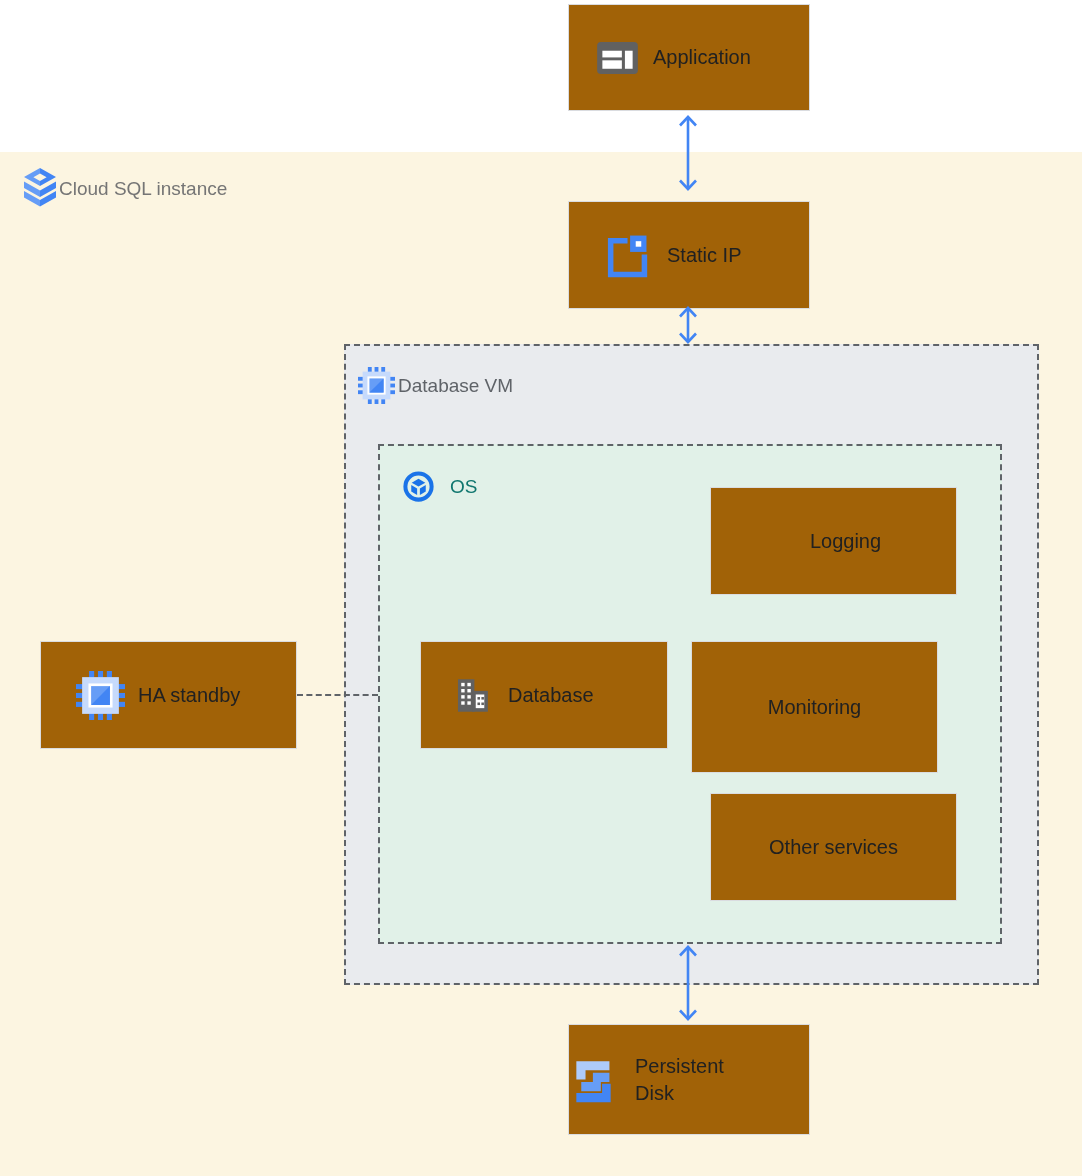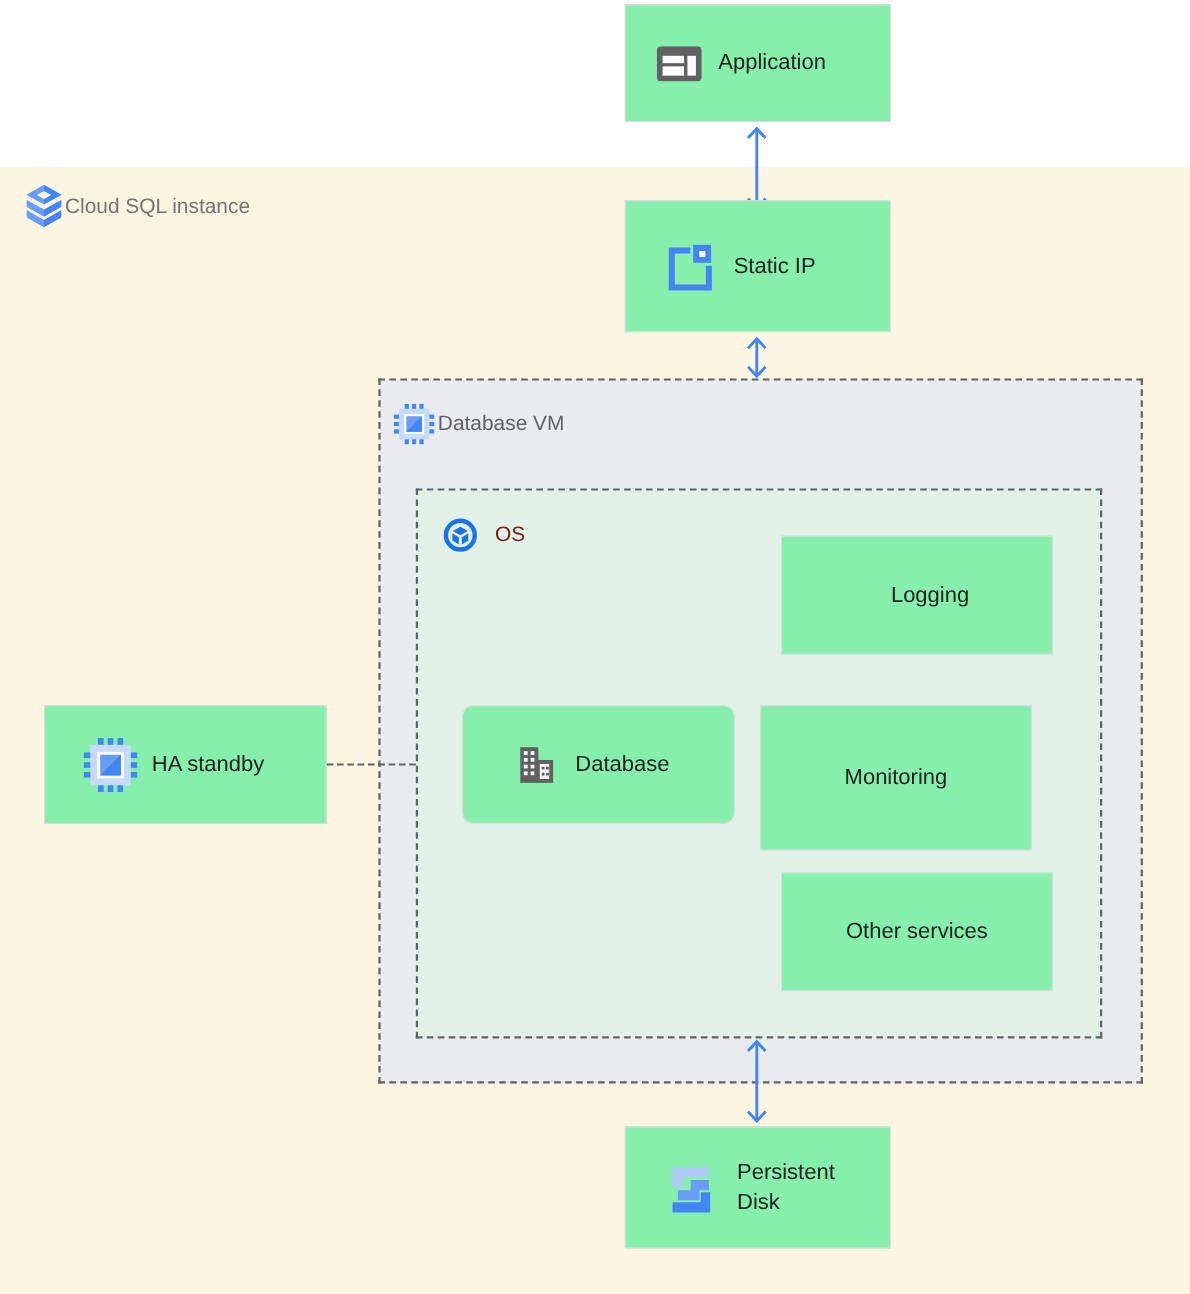--- a/index.html
+++ b/index.html
@@ -24,21 +24,21 @@
     box-sizing:border-box;
   }
   .zone-os{
     position:absolute;left:378px;top:444px;width:624px;height:500px;
     background:#e1f1e8;
     border:2px dashed #5f6368;
     box-sizing:border-box;
   }
   .box{
     position:absolute;
-    background:#86efac;
+    background:#a16207;
     border:1px solid #dadce0;
     box-sizing:border-box;
     display:flex;align-items:center;
     color:#212121;font-size:20px;
   }
   .box .lbl{white-space:nowrap;}
   .box.centered{justify-content:center;}
   .icon{flex:0 0 auto;display:flex;align-items:center;justify-content:center;}
   .zone-label{
     position:absolute;display:flex;align-items:center;
@@ -49,36 +49,36 @@
   .arrow polyline,.arrow line{
     stroke:#4285f4;stroke-width:2.6;fill:none;
   }
   .dash-connector{
     position:absolute;left:297px;top:694px;width:81px;height:0;
     border-top:2px dashed #5f6368;
   }
   
   #box-application{left:568px;top:4px;width:242px;height:107px;padding-left:28px;}
   #box-application .lbl{margin-left:15px;}
-  #box-static-ip{left:568px;top:182px;width:242px;height:120px;padding-left:34px;}
+  #box-static-ip{left:568px;top:201px;width:242px;height:108px;padding-left:34px;}
   #box-static-ip .lbl{margin-left:19px;}
   #box-logging{left:710px;top:487px;width:247px;height:108px;padding-left:24px;}
-  #box-database{left:420px;top:641px;width:248px;height:108px;padding-left:46px;border-radius:10px;}
+  #box-database{left:420px;top:641px;width:248px;height:108px;padding-left:31px;}
   #box-database .lbl{margin-left:15px;}
   #box-monitoring{left:691px;top:641px;width:247px;height:132px;}
   #box-other-services{left:710px;top:793px;width:247px;height:108px;}
   #box-ha-standby{left:40px;top:641px;width:257px;height:108px;padding-left:35px;}
   #box-ha-standby .lbl{margin-left:13px;}
-  #box-persistent-disk{left:568px;top:1024px;width:242px;height:111px;padding-left:35px;}
+  #box-persistent-disk{left:568px;top:1024px;width:242px;height:111px;}
   #box-persistent-disk .lbl{margin-left:17px;white-space:normal;width:115px;line-height:1.35;}
   #label-cloud-sql{left:24px;top:168px;}
   #label-original-vm{left:358px;top:367px;}
   #label-original-vm .lbl{color:#5f6368;}
   #label-os{left:402px;top:470px;}
-  #label-os .lbl{color:#7f1d1d;margin-left:15px;}
+  #label-os .lbl{color:#0f766e;margin-left:15px;}
 </style>
 </head>
 <body>
 
 <div id="canvas">
 
   <div class="zone-yellow"></div>
 
   <div class="zone-label" id="label-cloud-sql">
     <span class="icon">

